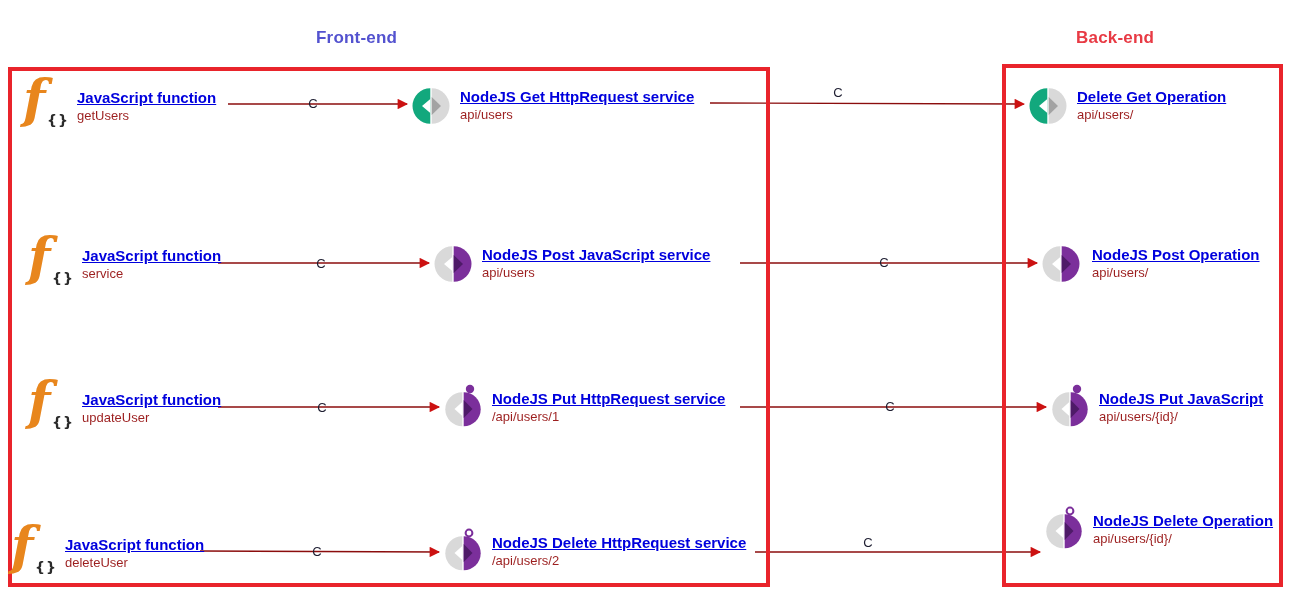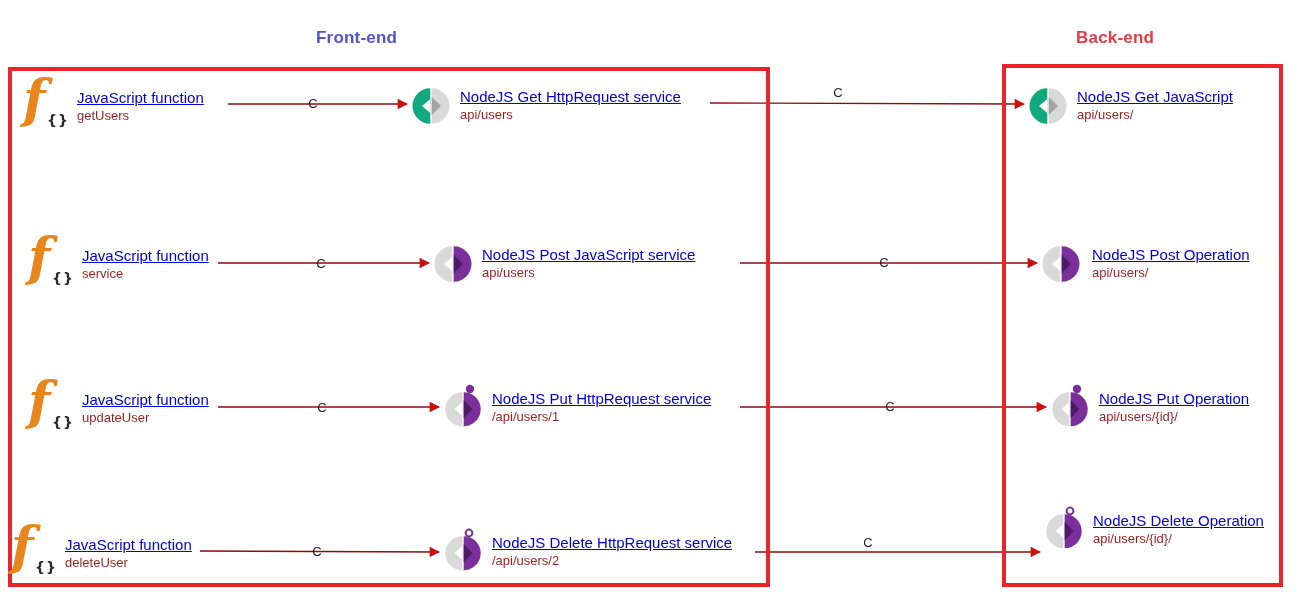--- a/index.html
+++ b/index.html
@@ -14,21 +14,21 @@
   .boundary { position:absolute; border:4px solid #e9242b; box-sizing:border-box; z-index:2; pointer-events:none; }
   #frontend-box { left:8px;    top:67px; width:762px; height:520px; }
   #backend-box  { left:1002px; top:64px; width:281px; height:523px; }
 
   #wires { position:absolute; left:0; top:0; z-index:1; }
   #wires line { stroke:#8b0d0d; stroke-width:1.3; }
   #wires text { font-family:"Liberation Sans", sans-serif; font-size:13px; fill:#1d1d30; }
 
   .node { position:absolute; display:flex; align-items:center; gap:9px; z-index:3; }
   .texts { display:flex; flex-direction:column; justify-content:center; }
-  .link { color:#0000dd; text-decoration:underline; font-size:15px; line-height:18px; cursor:pointer; white-space:nowrap; }
+  .link { color:#0000dd; text-decoration:underline; font-size:15px; line-height:18px; cursor:pointer; white-space:nowrap;font-weight:bold; }
   .sub  { color:#9c1f1f; font-size:13px; line-height:16px; margin-top:1px; white-space:nowrap; }
 
   
   .js-icon { position:relative; width:46px; height:48px; flex:0 0 46px; }
   .js-f {
     position:absolute; left:1px; top:-9px;
     font-family:"DejaVu Serif", serif; font-style:italic; font-weight:700;
     font-size:52px; line-height:1; color:#e8861d;
   }
   .js-braces {
@@ -192,21 +192,21 @@
   </div>
 
   <div class="node" id="op-0">
     <svg class="node-icon icon-get" width="40" height="46" viewBox="0 0 40 46">
       <path class="half-left" d="M19.3 6.2 A17.8 17.8 0 0 0 19.3 41.8 Z"></path>
       <path class="half-right" d="M20.7 6.2 A17.8 17.8 0 0 1 20.7 41.8 Z"></path>
       <polygon class="notch" points="19.3,17 11,24 19.3,31"></polygon>
       <polygon class="pointer" points="20.7,15 30,24 20.7,33"></polygon>
     </svg>
     <div class="texts">
-      <span class="link">NodeJS Get JavaScript</span>
+      <span class="link">Delete Get Operation</span>
       <span class="sub">api/users/</span>
     </div>
   </div>
   <div class="node" id="op-1">
     <svg class="node-icon icon-post" width="40" height="46" viewBox="0 0 40 46">
       <path class="half-left" d="M19.3 6.2 A17.8 17.8 0 0 0 19.3 41.8 Z"></path>
       <path class="half-right" d="M20.7 6.2 A17.8 17.8 0 0 1 20.7 41.8 Z"></path>
       <polygon class="notch" points="19.3,17 11,24 19.3,31"></polygon>
       <polygon class="pointer" points="20.7,15 30,24 20.7,33"></polygon>
     </svg>
@@ -217,21 +217,21 @@
   </div>
   <div class="node" id="op-2">
     <svg class="node-icon icon-put" width="40" height="46" viewBox="0 0 40 46">
       <path class="half-left" d="M19.3 8.2 A17 17 0 0 0 19.3 42.2 Z"></path>
       <path class="half-right" d="M20.7 8.2 A17 17 0 0 1 20.7 42.2 Z"></path>
       <polygon class="notch" points="19.3,18 11.5,25 19.3,32"></polygon>
       <polygon class="pointer" points="20.7,16 29.5,25 20.7,34"></polygon>
       <circle class="badge-dot" cx="27" cy="5" r="4.2"></circle>
     </svg>
     <div class="texts">
-      <span class="link">NodeJS Put Operation</span>
+      <span class="link">NodeJS Put JavaScript</span>
       <span class="sub">api/users/{id}/</span>
     </div>
   </div>
   <div class="node" id="op-3">
     <svg class="node-icon icon-delete" width="40" height="46" viewBox="0 0 40 46">
       <path class="half-left" d="M19.3 8.2 A17 17 0 0 0 19.3 42.2 Z"></path>
       <path class="half-right" d="M20.7 8.2 A17 17 0 0 1 20.7 42.2 Z"></path>
       <polygon class="notch" points="19.3,18 11.5,25 19.3,32"></polygon>
       <polygon class="pointer" points="20.7,16 29.5,25 20.7,34"></polygon>
       <circle class="badge-ring" cx="26" cy="5" r="3.4"></circle>

